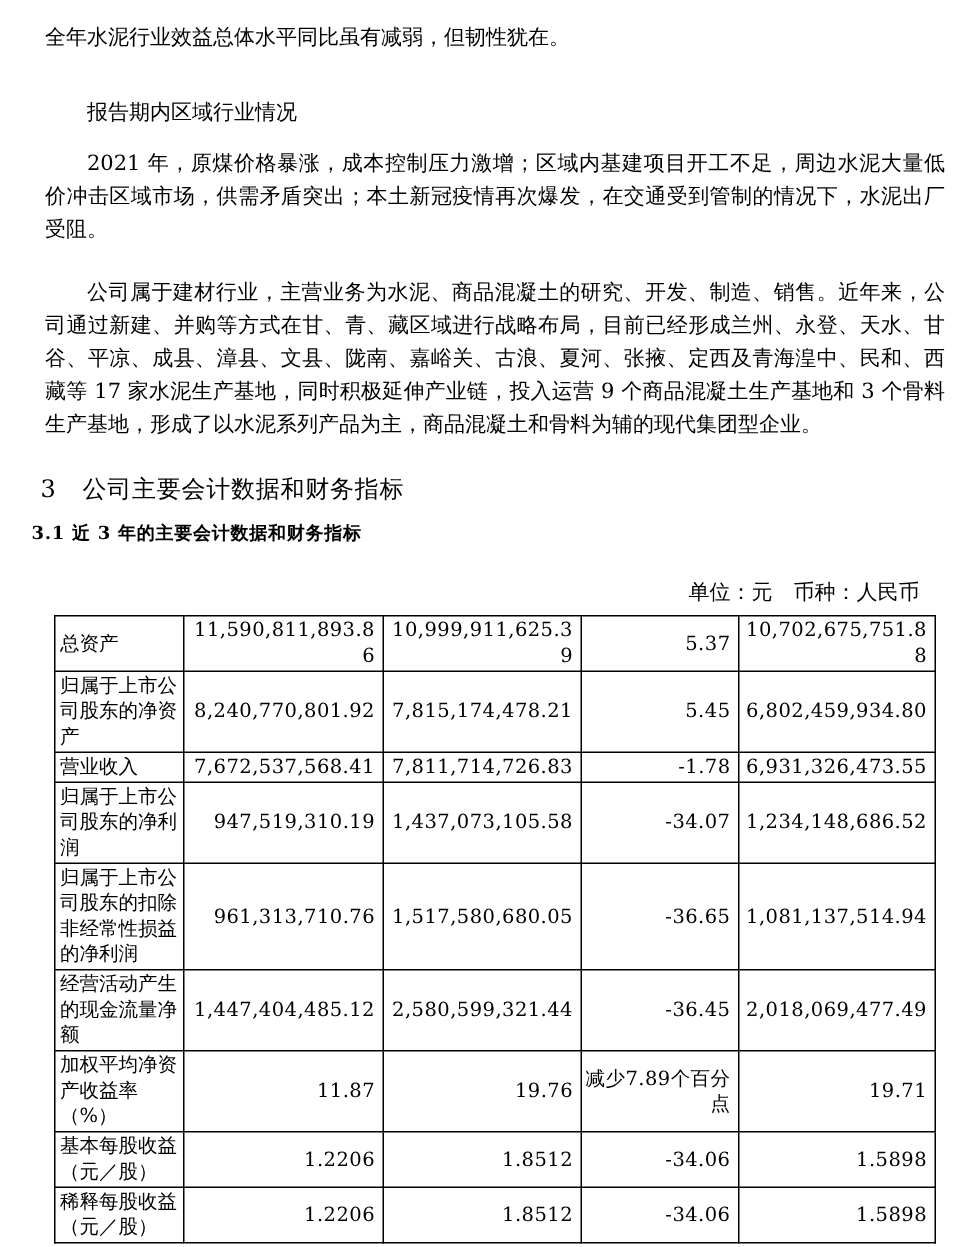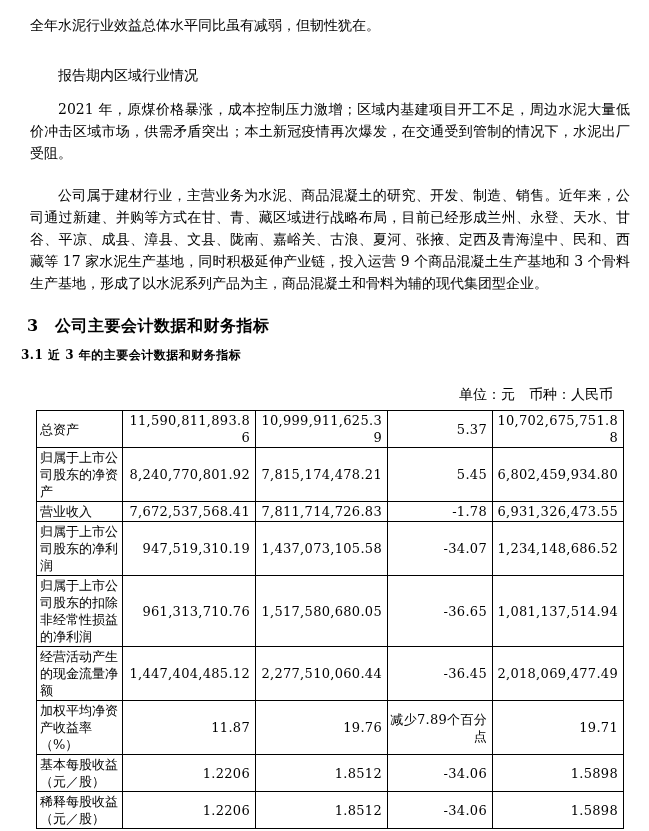--- a/index.html
+++ b/index.html
@@ -17,21 +17,21 @@
   .para {
     font-size: 14px; line-height: 22px;
     text-align: justify; margin: 0;
   }
   .para.indent { text-indent: 2em; }
   .p1 { margin-top: 8px; }
   .p2 { margin-top: 28px; }
   .p3 { margin-top: 12px; }
   .p4 { margin-top: 20px; }
   .sec-heading {
-    font-size: 16px; font-weight: bold;
+    font-size: 16px; font-weight: normal;
     margin: 22px 0 0 -3px; letter-spacing: 0.5px;
   }
   .sec-heading .num { display: inline-block; min-width: 28px; }
   .subsec-heading {
     font-size: 12px; font-weight: bold;
     margin: 10px 0 0 -9px; letter-spacing: 0.5px;
   }
   .subsec-heading .num { display: inline-block; min-width: 27px; }
   .unit-line {
     width: 593px; margin: 22px 0 0 0;
@@ -115,21 +115,21 @@
       <tr>
         <td class="c-label">归属于上市公司股东的扣除非经常性损益的净利润</td>
         <td class="c-num">961,313,710.76</td>
         <td class="c-num">1,517,580,680.05</td>
         <td class="c-num">-36.65</td>
         <td class="c-num">1,081,137,514.94</td>
       </tr>
       <tr>
         <td class="c-label">经营活动产生的现金流量净额</td>
         <td class="c-num">1,447,404,485.12</td>
-        <td class="c-num">2,277,510,060.44</td>
+        <td class="c-num">2,580,599,321.44</td>
         <td class="c-num">-36.45</td>
         <td class="c-num">2,018,069,477.49</td>
       </tr>
       <tr>
         <td class="c-label">加权平均净资产收益率（%）</td>
         <td class="c-num">11.87</td>
         <td class="c-num">19.76</td>
         <td class="c-num">减少7.89个百分点</td>
         <td class="c-num">19.71</td>
       </tr>

